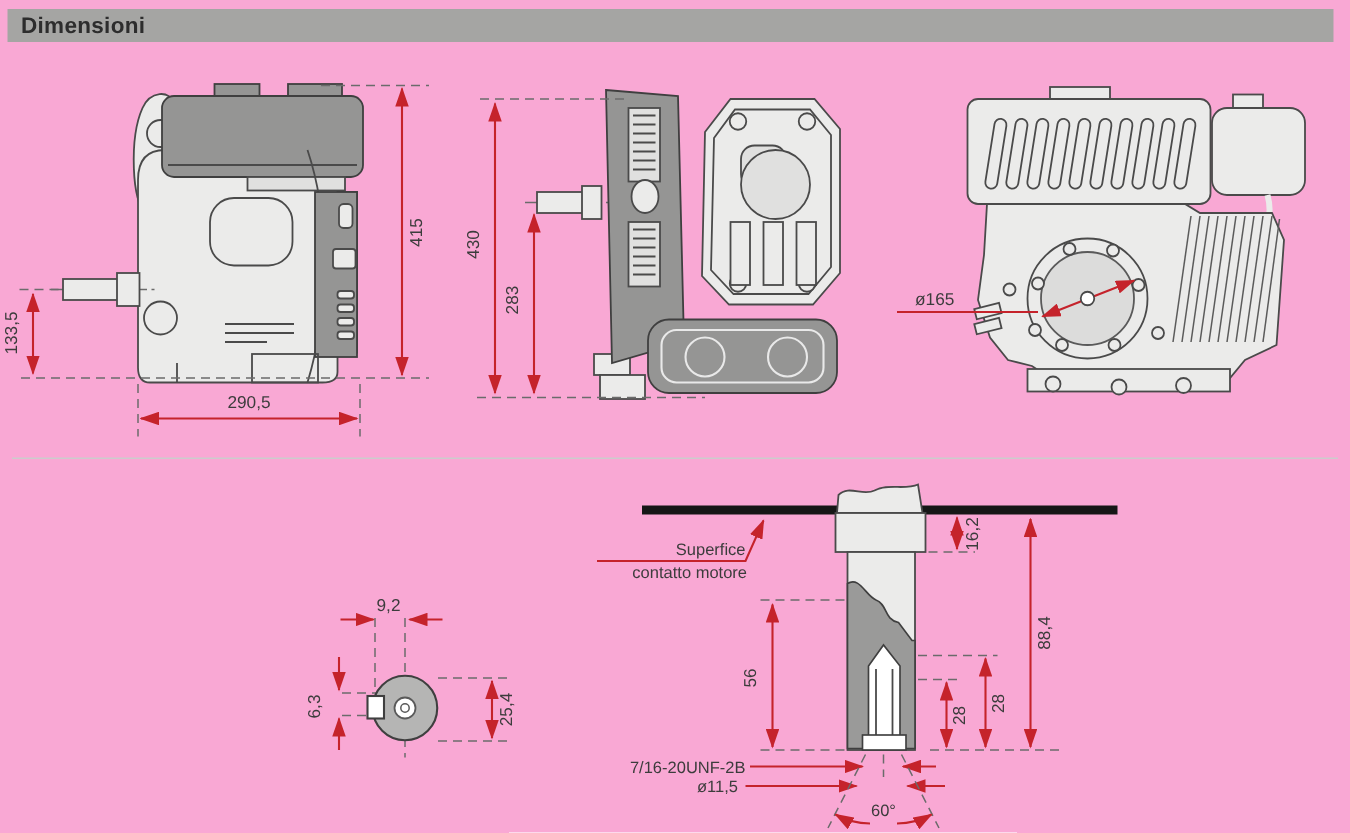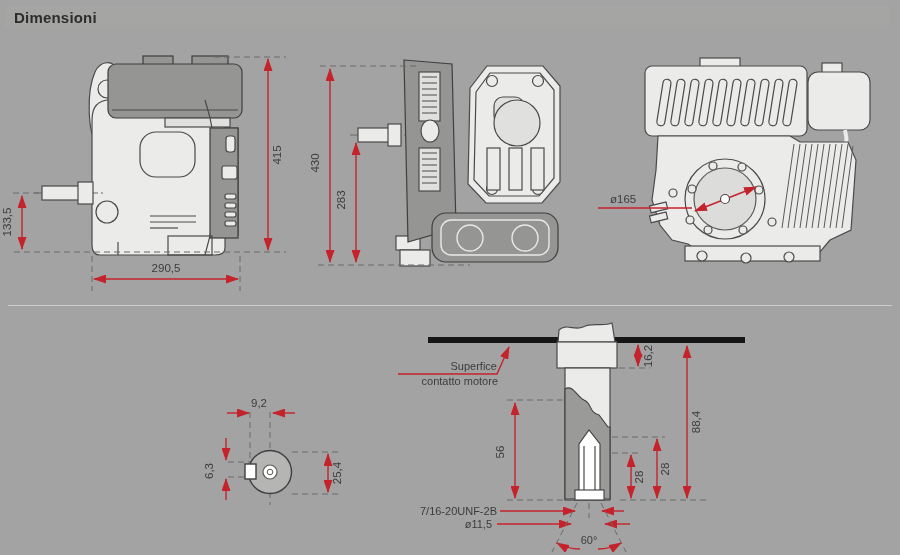--- a/index.html
+++ b/index.html
@@ -1,16 +1,16 @@
 <!DOCTYPE html>
 <html><head>
 <meta charset="utf-8">
 <style>
   html,body{margin:0;padding:0;background:#ffffff;}
-  #stage{position:relative;width:900px;height:555px;background:#a3a3a3;overflow:hidden;
+  #stage{position:relative;width:900px;height:555px;background:#f9a8d4;overflow:hidden;
          font-family:"Liberation Sans", sans-serif;}
   #hdr{position:absolute;left:5px;top:6px;width:884px;height:22px;background:#a5a5a3;
        display:flex;align-items:center;}
   #hdr span{font-size:15px;font-weight:bold;color:#2d2d2d;padding-left:9px;letter-spacing:.2px;}
   #divider{position:absolute;left:8px;top:305px;width:884px;height:0;border-top:1.5px solid #cccccc;}
   svg{position:absolute;left:0;top:0;}
   .outl{fill:#ebebea;stroke:#4a4a4a;stroke-width:1.2;}
   .outm{fill:#e0e0df;stroke:#4a4a4a;stroke-width:1.2;}
   .outd{fill:#959594;stroke:#3f3f3f;stroke-width:1.2;}
   .ln{fill:none;stroke:#4a4a4a;stroke-width:1.2;}

